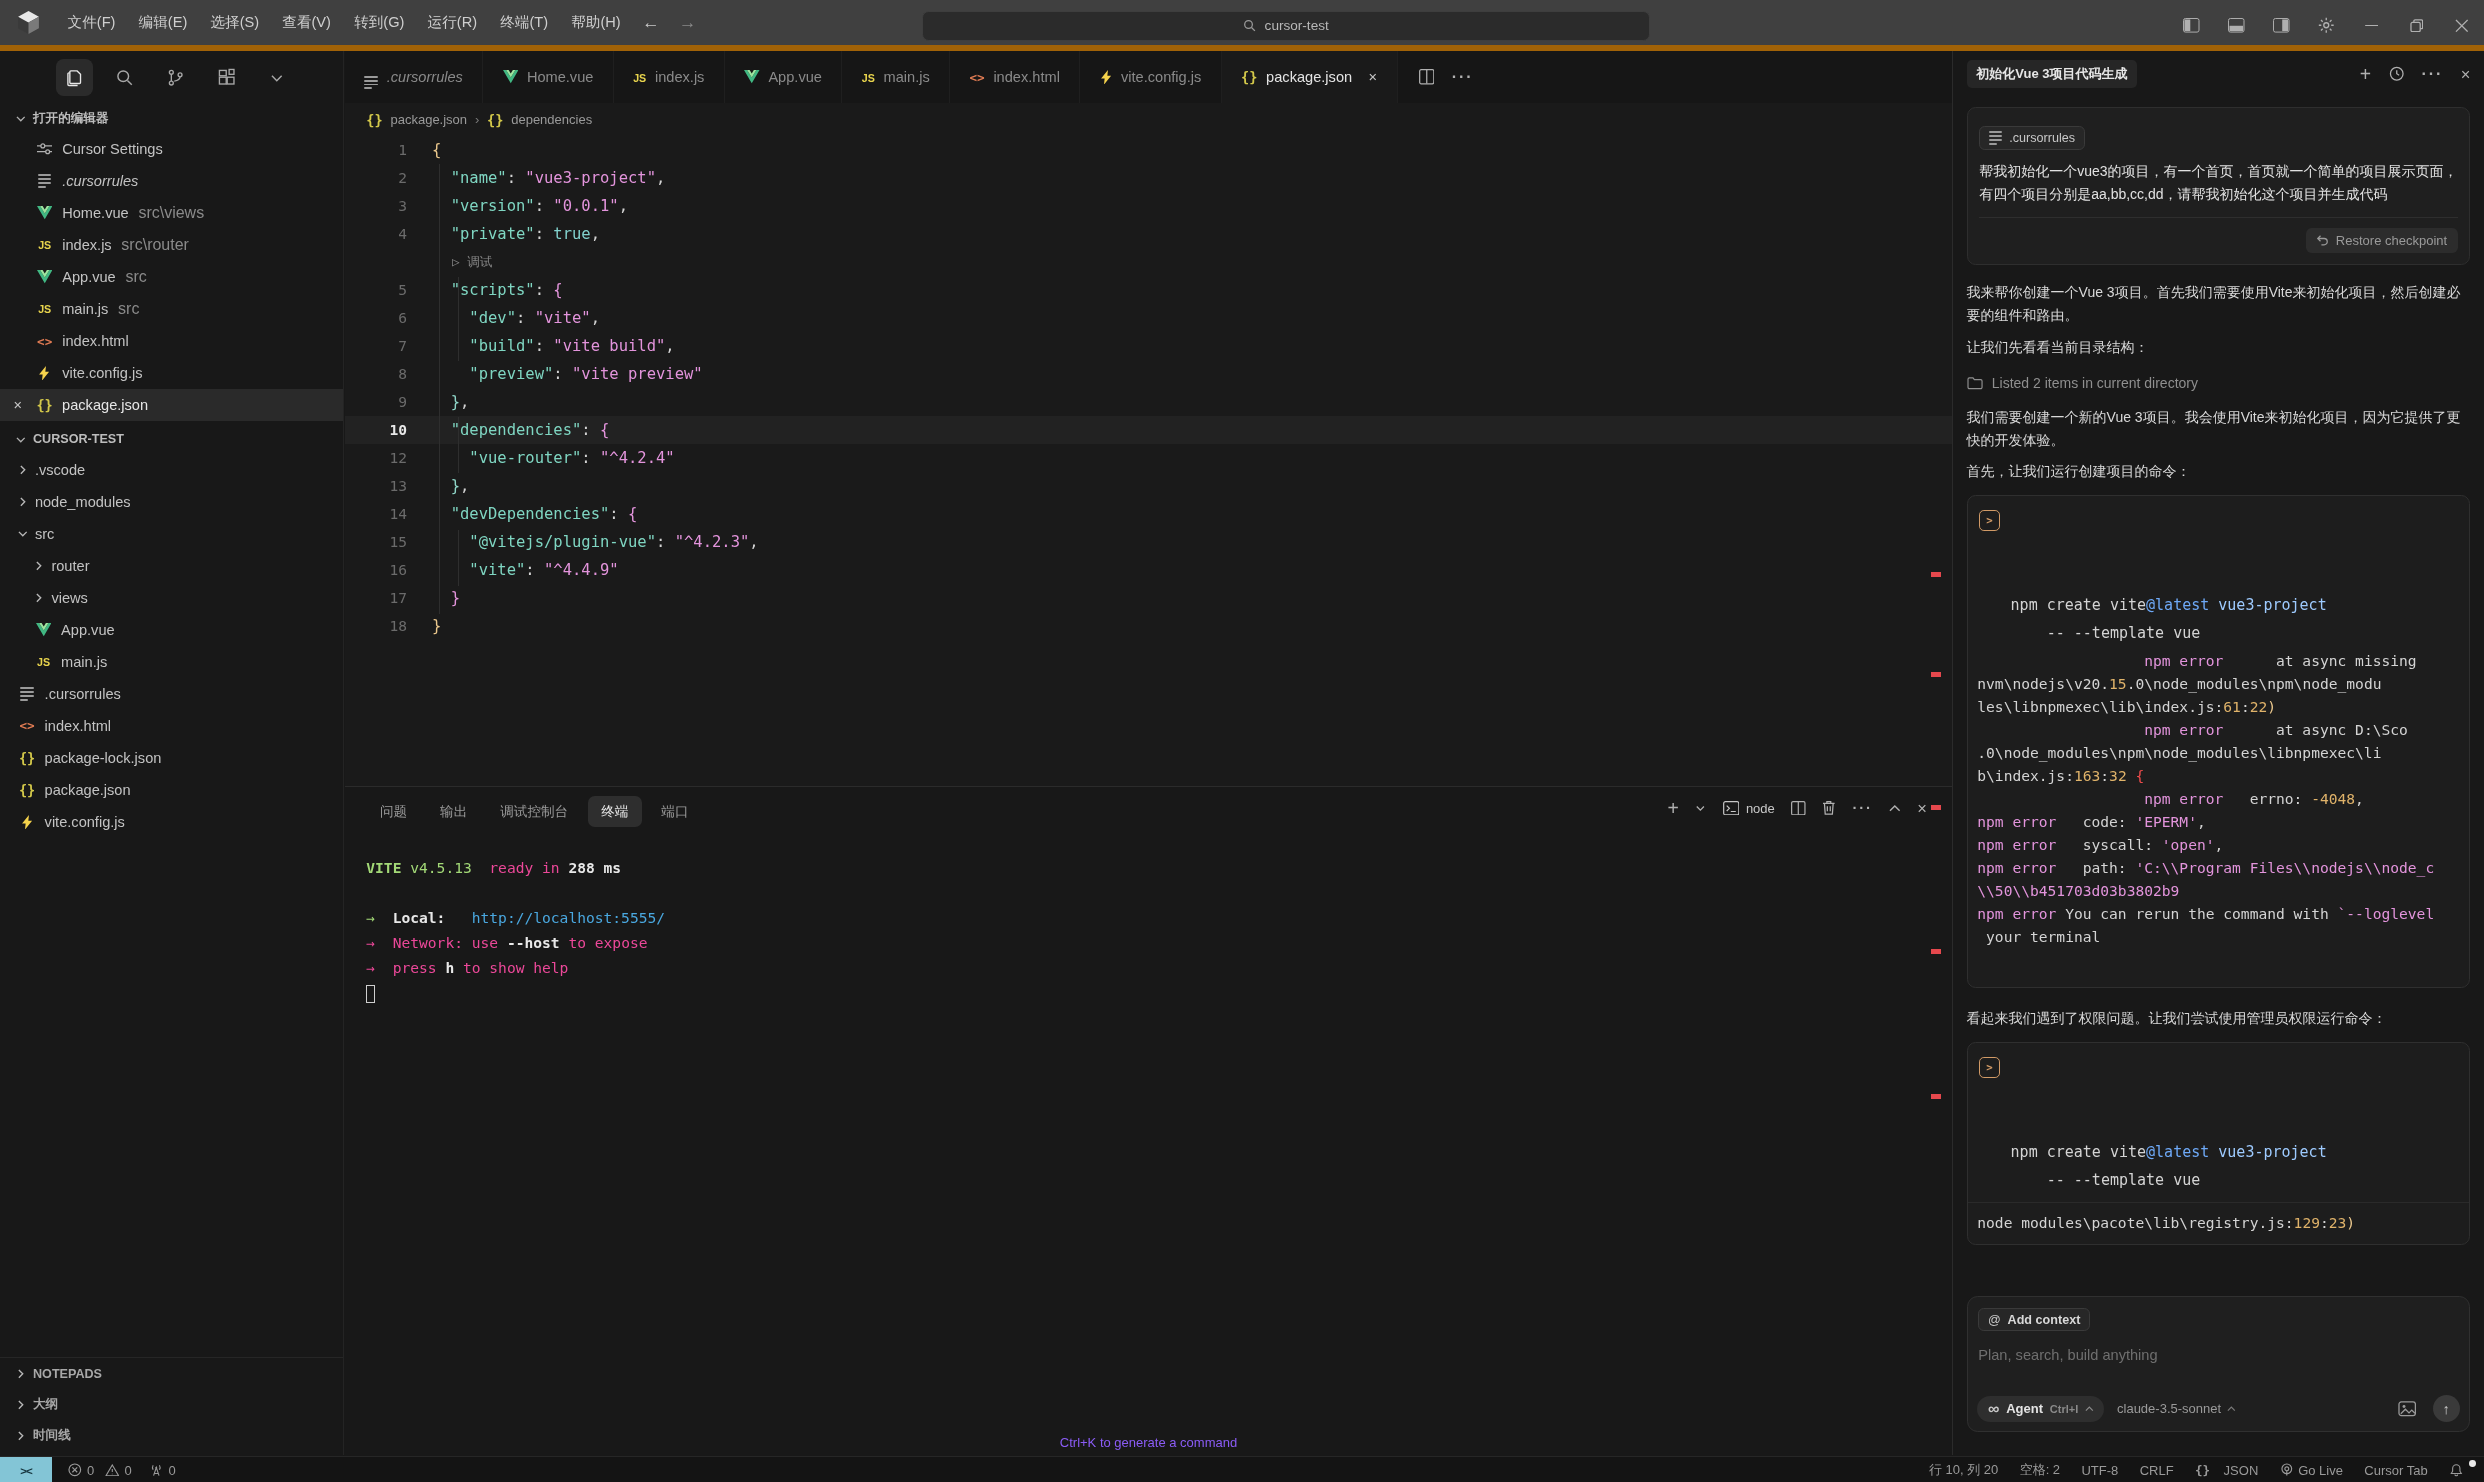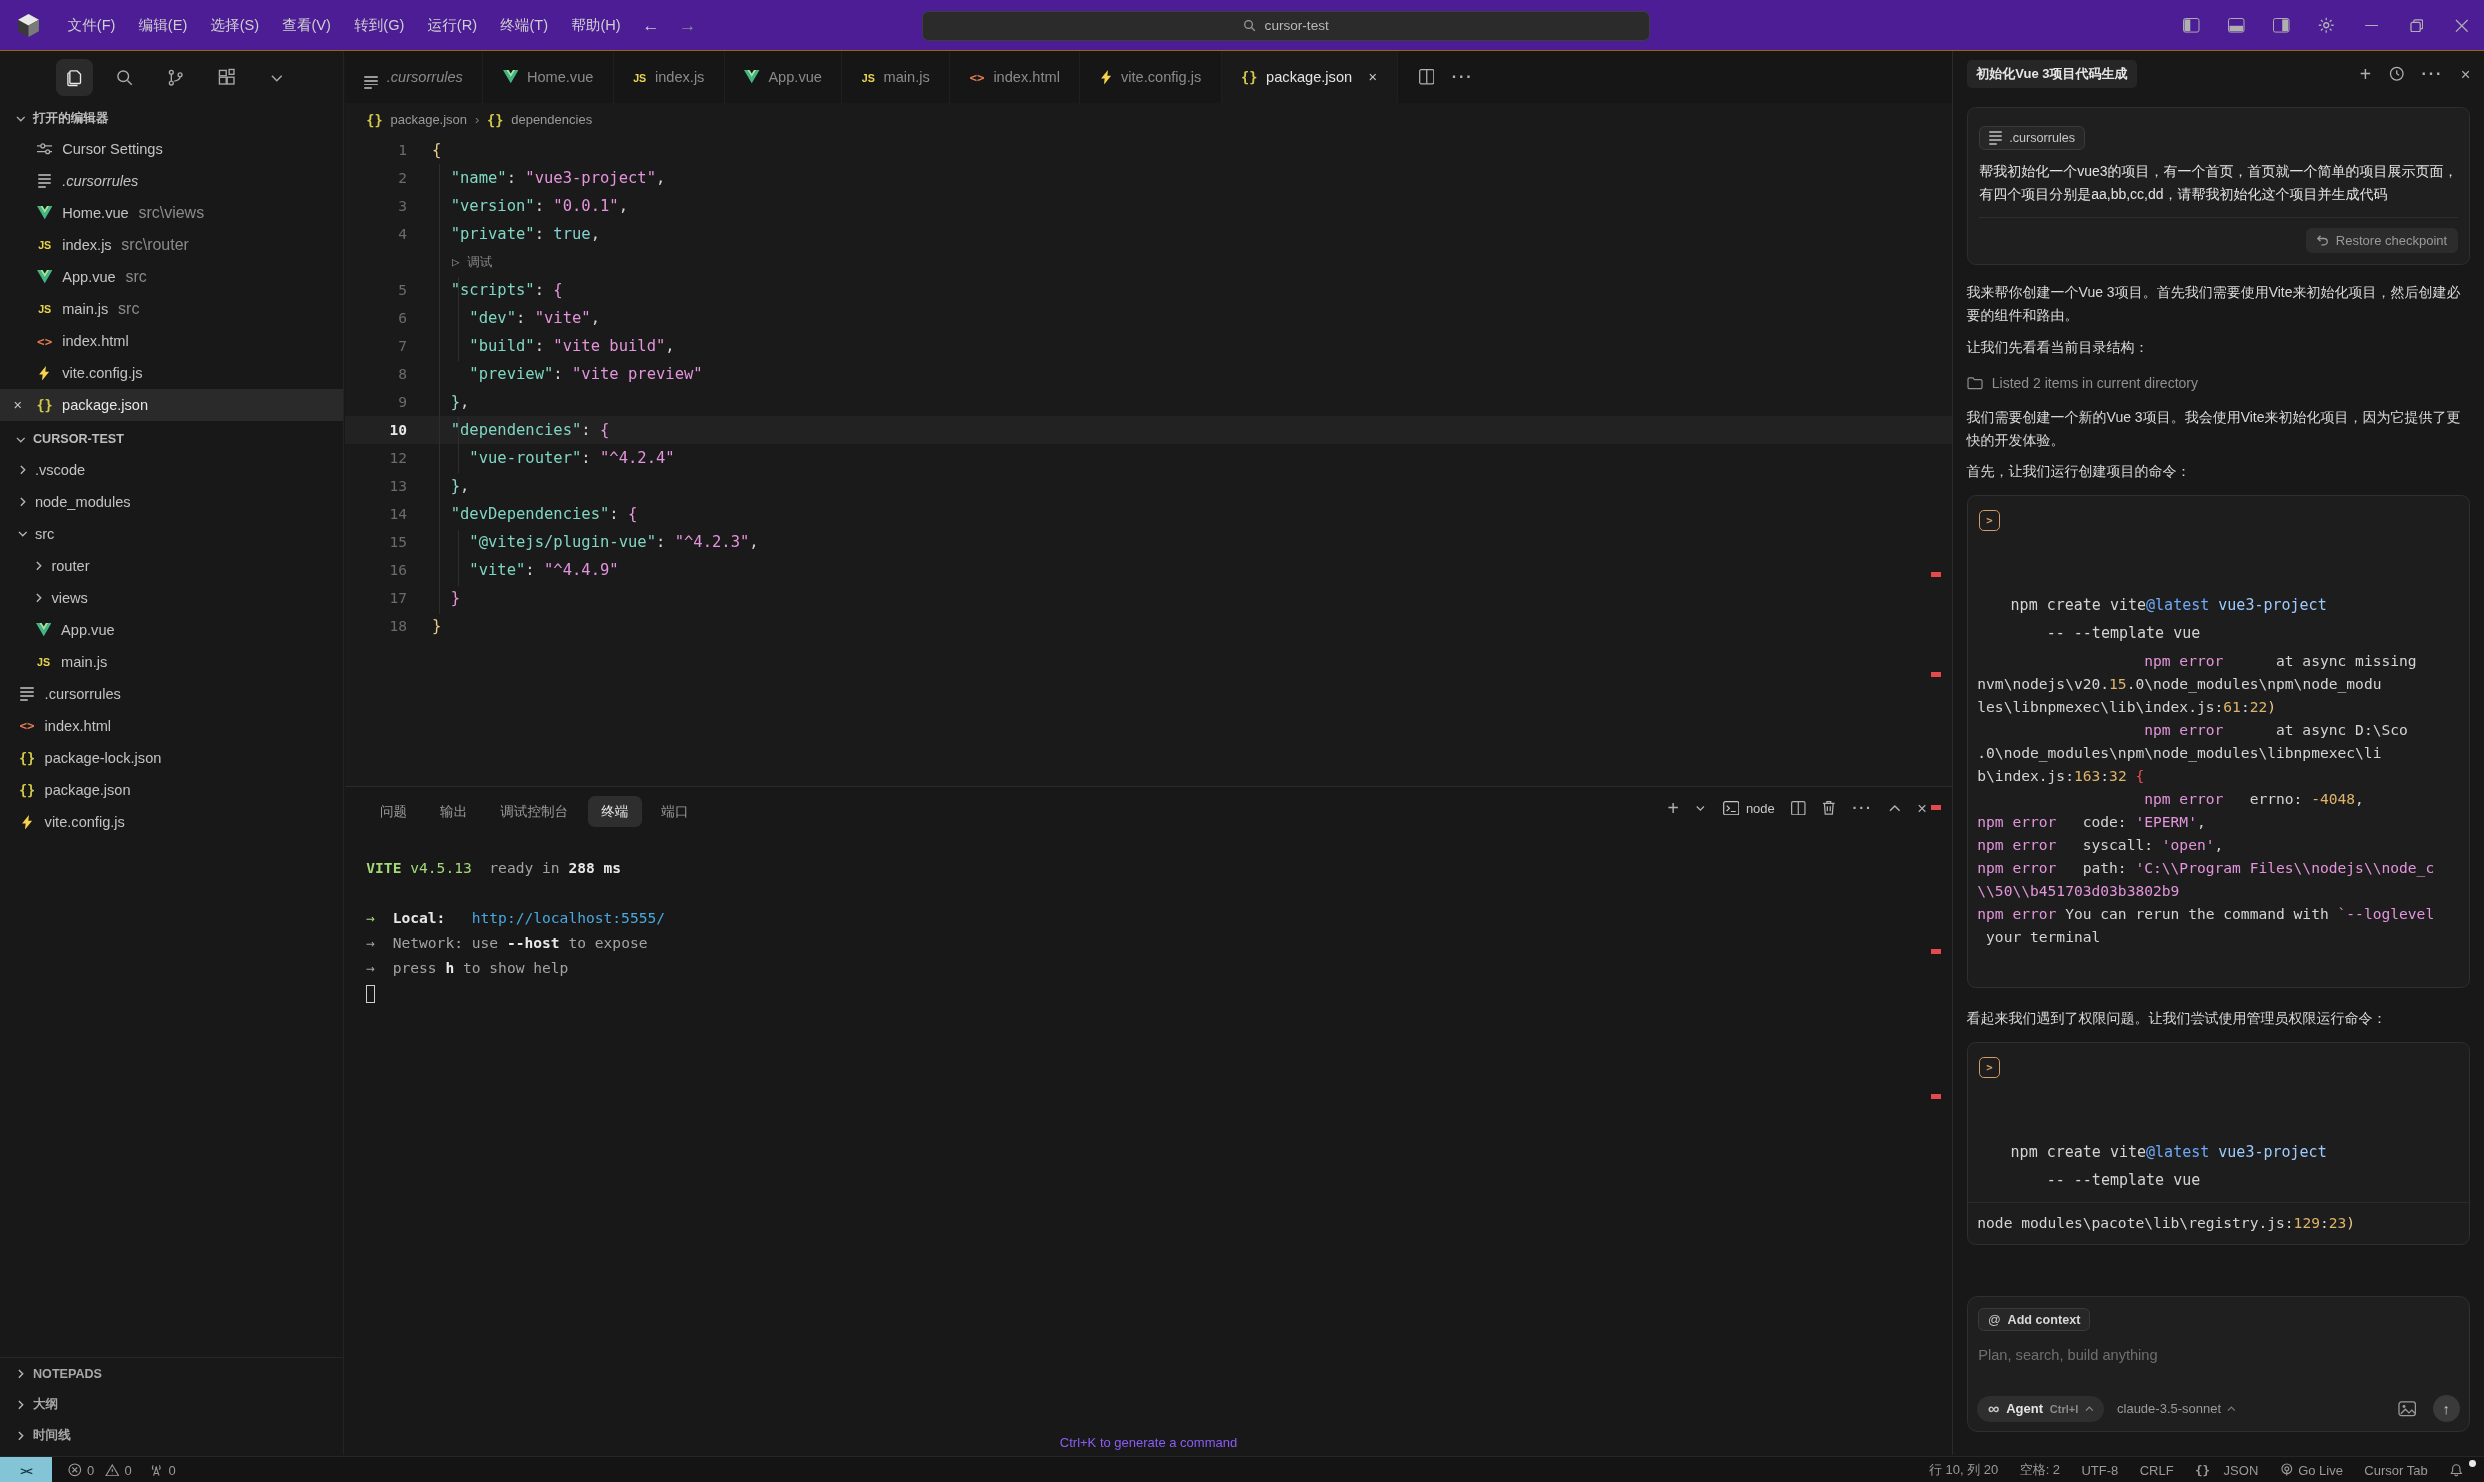--- a/index.html
+++ b/index.html
@@ -2,22 +2,22 @@
 <html><head>
 <meta charset="utf-8">
 <style>
   * { margin:0; padding:0; box-sizing:border-box; }
   html,body { width:2484px; height:1483px; background:#141414; overflow:hidden;
     font-family:"Liberation Sans","DejaVu Sans",sans-serif; color:#cccccc; }
   #app { position:relative; width:2484px; height:1483px; background:#181818; }
   .mono { font-family:"DejaVu Sans Mono","Liberation Mono",monospace; }
 
   
-  #titlebar { position:absolute; left:0; top:0; width:2484px; height:51px; background:#4c1d95;
-    display:flex; align-items:center; border-bottom:1px solid #a16207; }
+  #titlebar { position:absolute; left:0; top:0; width:2484px; height:51px; background:#404040;
+    display:flex; align-items:center; border-bottom:6px solid #a16207; }
   #logo { width:25px; height:25px; margin:0 15.5px 0 15.5px; }
   .menu-item { padding:5.8px 11.6px; font-size:14.6px; color:#cfcfcf; border-radius:4.9px; }
   .nav-arrow { font-size:17.5px; color:#c8c8c8; padding:0 9.7px; }
   .nav-arrow.fwd { color:#8a8a8a; }
   #searchbox { position:absolute; left:922px; top:10.7px; width:728px; height:30px; background:#2b2b2b;
     border:1px solid #3e3e3e; border-radius:6.8px; display:flex; align-items:center; justify-content:center;
     color:#b8b8b8; font-size:13.6px; gap:7.8px; }
   #win-icons { position:absolute; right:0; top:0; height:51px; display:flex; align-items:center; gap:0; }
   .win-ic { width:45px; height:51px; display:flex; align-items:center; justify-content:center; color:#b0b0b0; }
 
@@ -73,21 +73,21 @@
   .t-b1 { color:#ebc88d; } .t-b2 { color:#e394dc; } .t-b3 { color:#8fd6c8; } .t-bool { color:#82d2ce; }
 
   
   #panel { position:absolute; left:0; top:735px; width:1607px; height:670px; background:#181818; border-top:1px solid #2b2b2b; }
   #panel-tabs { height:49px; display:flex; align-items:center; gap:5.8px; padding-left:21.3px; }
   .ptab { padding:6.8px 13.6px; font-size:13.6px; color:#9a9a9a; border-radius:6.8px; }
   .ptab.active { background:#2e2e2e; color:#e8e8e8; }
   #panel-actions { position:absolute; right:25px; top:9.7px; display:flex; align-items:center; gap:16.5px; color:#b0b0b0; font-size:14.6px; }
   #panel-actions .node-lbl { display:flex; align-items:center; gap:6.8px; font-size:13px; color:#c8c8c8; }
   #term { position:absolute; left:21.3px; top:68px; font-size:14.6px; line-height:25px; white-space:pre; }
-  .c-grn { color:#a3d977; } .c-viteb { color:#a3d977; font-weight:700; } .c-gry { color:#a3a3a3;margin-top:8px; }
+  .c-grn { color:#a3d977; } .c-viteb { color:#a3d977; font-weight:700; } .c-gry { color:#ec4899;margin-top:8px; }
   .c-whtb { color:#e8e8e8; font-weight:700; } .c-url { color:#4aa8e0; } .c-wht { color:#d4d4d4; }
   #term-cursor { display:inline-block; width:8.7px; height:18.4px; border:1px solid #cfcfcf; vertical-align:middle; }
   #panel-hint { position:absolute; left:0; right:0; bottom:5.8px; text-align:center; color:#8b5cf6; font-size:13px; }
 
   
   #chat { position:absolute; left:1952px; top:0; width:532px; height:1404px; background:#181818; border-left:1px solid #2b2b2b; padding:0 13.6px; }
   #chat-header { height:46px; display:flex; align-items:center; }
   #chat-title { background:#262626; border-radius:4.9px; padding:4.9px 9.7px; font-size:13px; color:#e6e6e6; font-weight:700; }
   #chat-header .hdr-ics { margin-left:auto; display:flex; gap:17.5px; color:#b0b0b0; align-items:center; }
   #user-card { margin-top:9.7px; background:#1f1f1f; border:1px solid #2e2e2e; border-radius:8.7px; padding:11.6px; }

